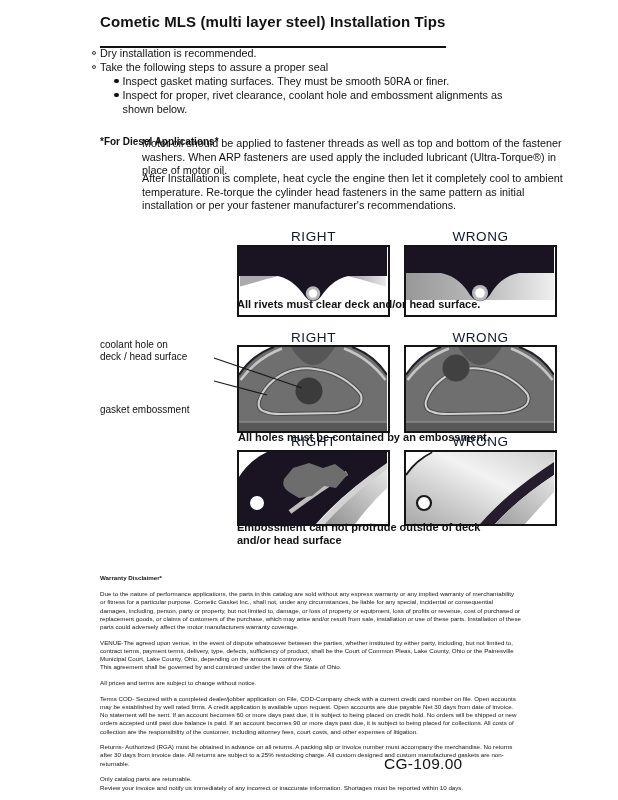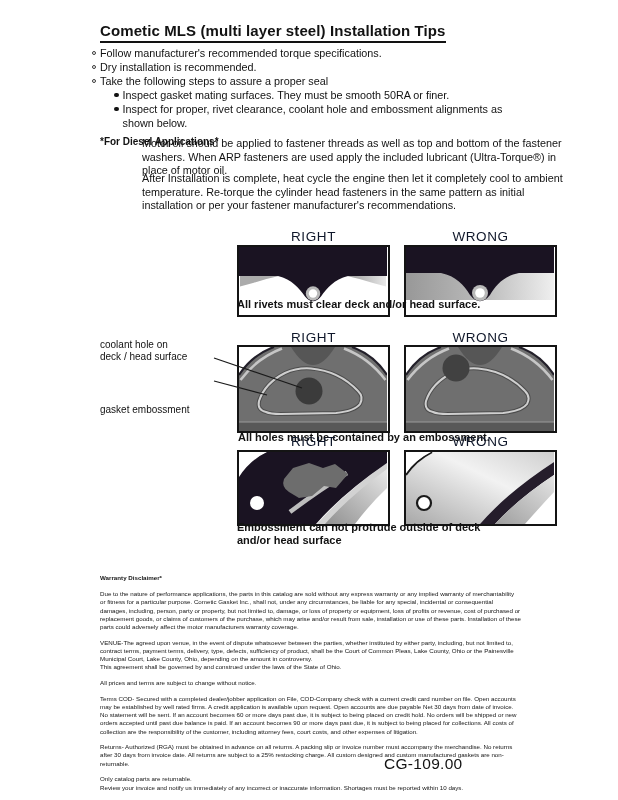--- a/index.html
+++ b/index.html
@@ -3,22 +3,22 @@
 <meta charset="utf-8">
 <style>
   * { margin:0; padding:0; box-sizing:border-box; }
   html,body { background:#ffffff; }
   .page {
     position:relative; width:618px; height:800px; background:#ffffff;
     font-family:"Liberation Sans", sans-serif; color:#121212; overflow:hidden;
   }
   .abs { position:absolute; }
   .title {
-    left:100px; top:22px; font-size:15px; font-weight:bold;
-    border-bottom:2px solid #121212; padding-bottom:2px; letter-spacing:0.1px;
+    left:100px; top:13px; font-size:15px; font-weight:bold;
+    border-bottom:2px solid #121212; padding-bottom:16px; letter-spacing:0.1px;
   }
   .bullets { left:92px; top:46px; width:440px; font-size:10.8px; line-height:14px; }
   .bullet-row { display:flex; align-items:flex-start; }
   .ring {
     width:4px; height:4px; border:1.2px solid #3a3a3a; border-radius:50%;
     margin:4.5px 4px 0 0; flex:0 0 auto;
   }
   .sub { margin-left:22px; }
   .dot {
     width:4.5px; height:4.5px; background:#121212; border-radius:50%;
@@ -40,24 +40,20 @@
 </head>
 <body>
 
 <div class="page">
 
   <div class="abs title">Cometic MLS (multi layer steel) Installation Tips</div>
 
   <div class="abs bullets">
     <div class="bullet-row">
       <span class="ring"></span>
-      <span>Follow manufacturer's recommended torque specifications.</span>
-    </div>
-    <div class="bullet-row">
-      <span class="ring"></span>
       <span>Dry installation is recommended.</span>
     </div>
     <div class="bullet-row">
       <span class="ring"></span>
       <span>Take the following steps to assure a proper seal</span>
     </div>
     <div class="bullet-row sub">
       <span class="dot"></span>
       <span>Inspect gasket mating surfaces.  They must be smooth 50RA or finer.</span>
     </div>

